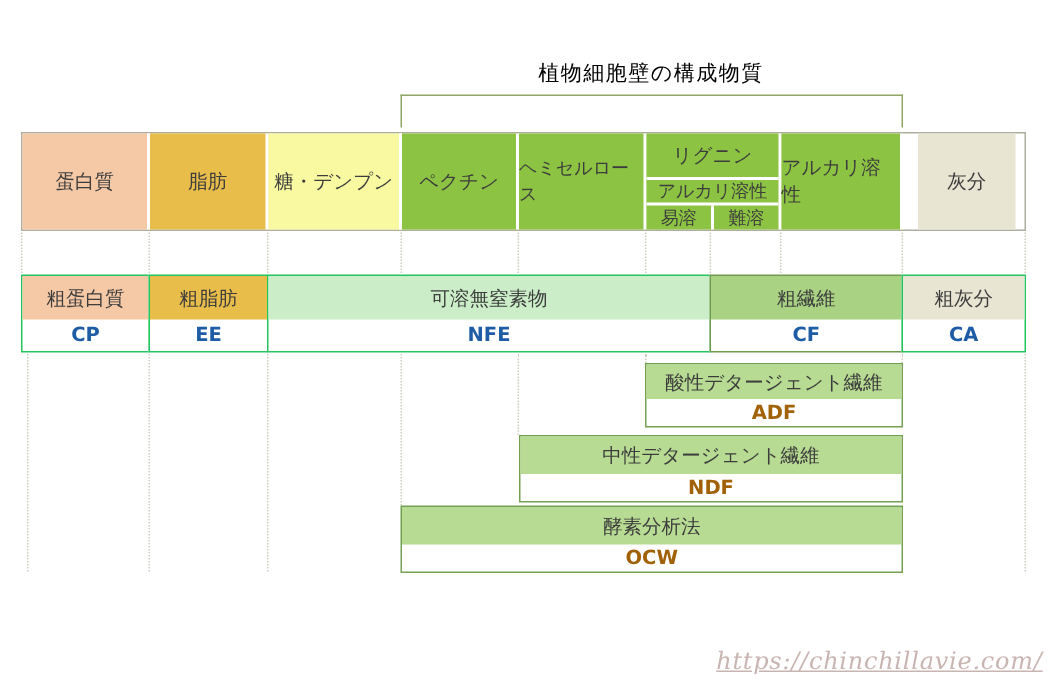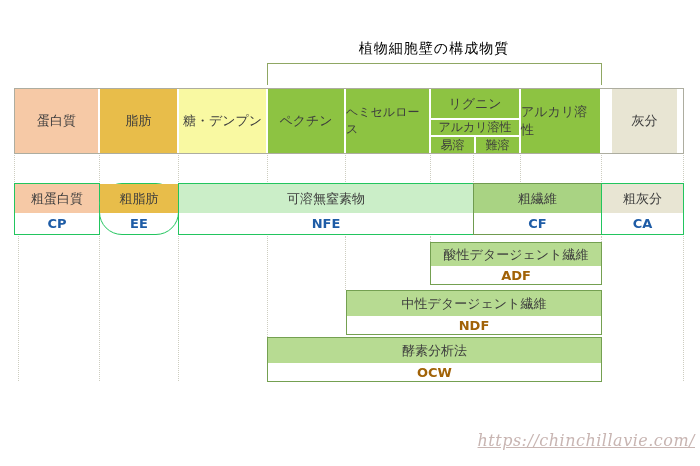--- a/index.html
+++ b/index.html
@@ -41,21 +41,21 @@
   
   .vdot{position:absolute;width:0;border-left:1px dotted #cdcdc0;}
   
   .abox{
     position:absolute;top:183px;height:52px;background:#fff;border:1px solid #22c55e;
     box-sizing:border-box;display:flex;flex-direction:column;
   }
   .abox .band{height:29px;display:flex;align-items:center;justify-content:center;font-size:13px;}
   .abox .code{flex:1;display:flex;align-items:center;justify-content:center;font-size:13px;font-weight:bold;color:#1e5ca6;}
   .b-cp{left:14px;width:86px;}   .b-cp .band{background:#f6c9a6;}
-  .b-ee{left:99px;width:80px;border-radius:23px;}   .b-ee .band{background:#e8bd4a;}
+  .b-ee{left:99px;width:80px;}   .b-ee .band{background:#e8bd4a;}
   .b-nfe{left:178px;width:296px;}.b-nfe .band{background:#cbeec8;}
   .b-cf{left:473px;width:129px;border:1.5px solid #6f9b4f;} .b-cf .band{background:#a9d383;}
   .b-ca{left:601px;width:83px;}  .b-ca .band{background:#e8e5d3;}
   
   .mbox{
     position:absolute;background:#fff;border:1.5px solid #74a051;box-sizing:border-box;
     display:flex;flex-direction:column;
   }
   .mbox .band{display:flex;align-items:center;justify-content:center;font-size:13px;background:#b7db92;}
   .mbox .code{flex:1;display:flex;align-items:center;justify-content:center;font-size:13px;font-weight:bold;color:#a16207;}

